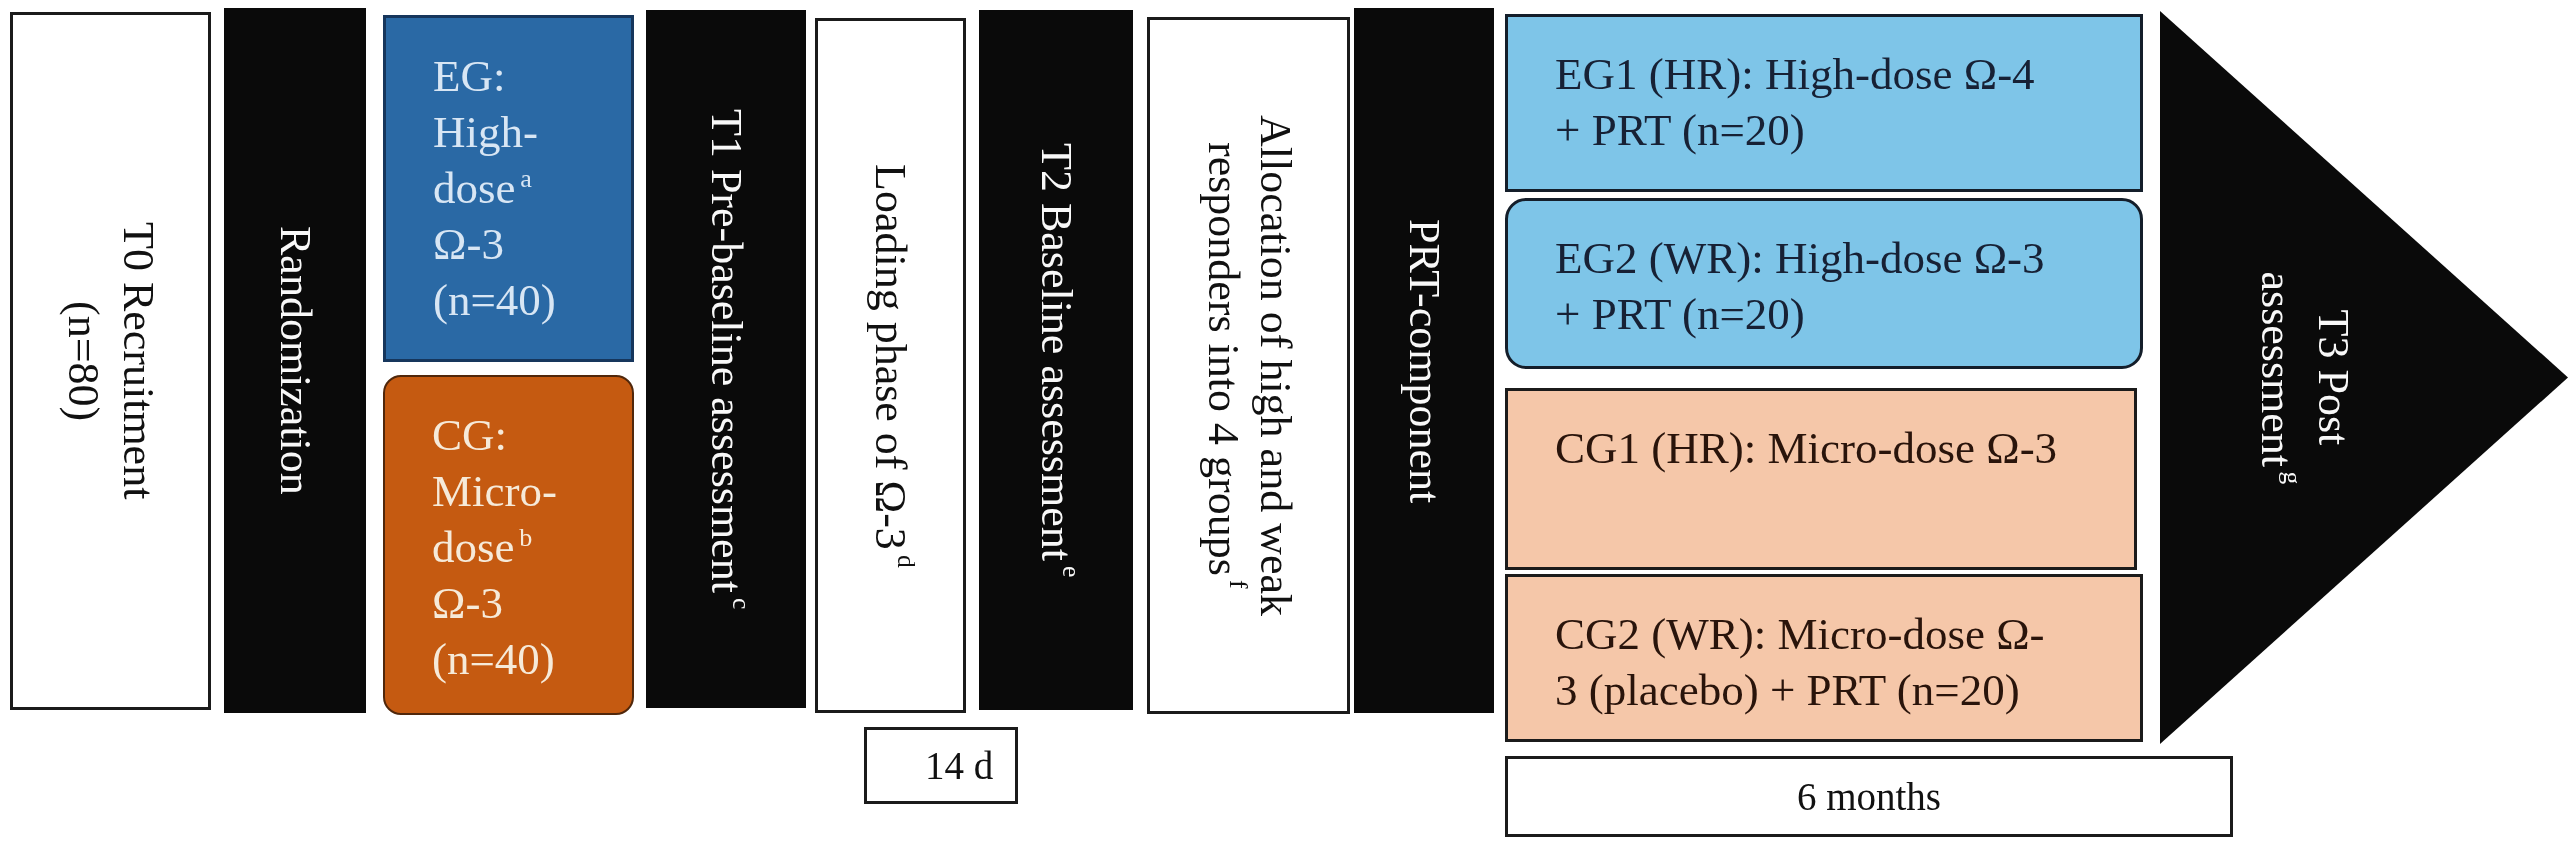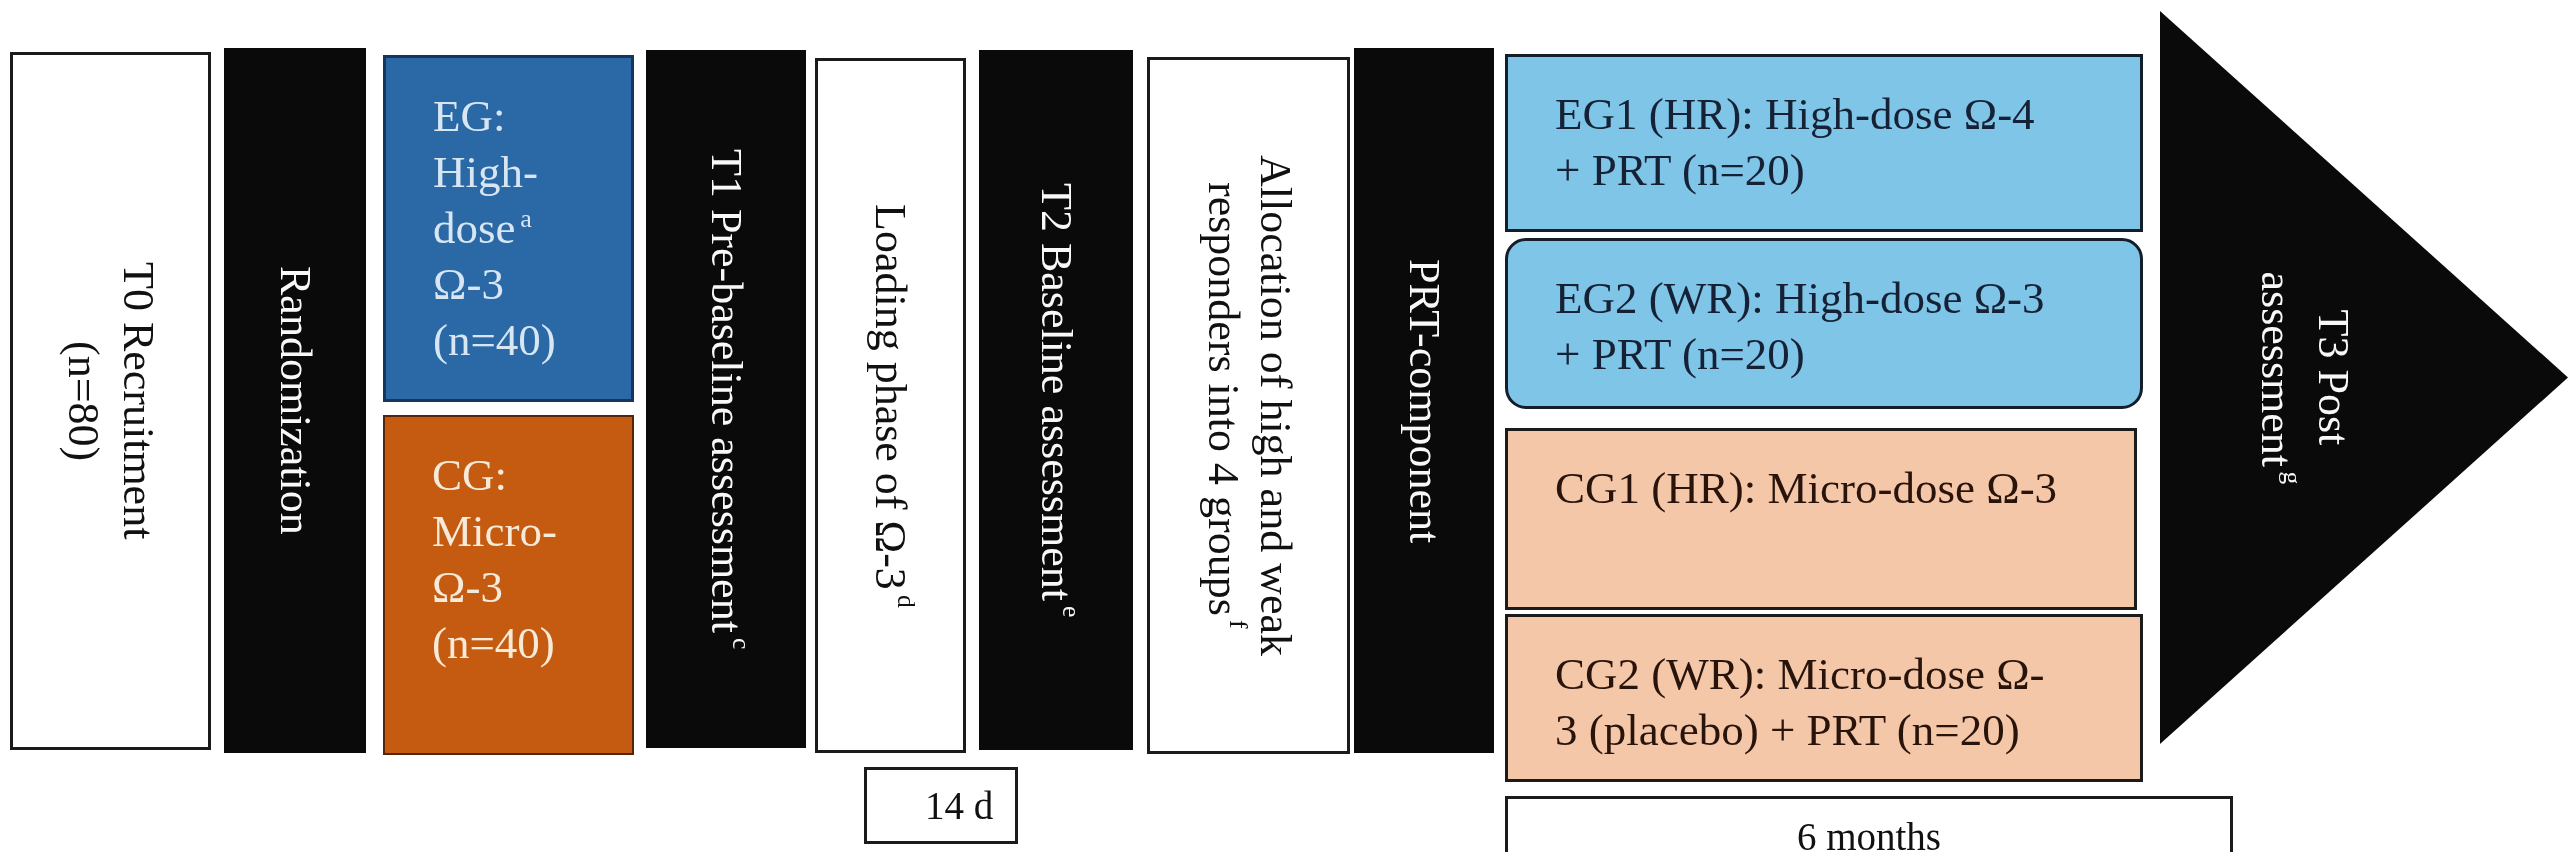--- a/index.html
+++ b/index.html
@@ -3,21 +3,21 @@
 <meta charset="utf-8">
 <style>
   html,body{margin:0;padding:0;background:#ffffff;}
   .page{
     position:relative;
     width:2576px;height:852px;
     background:#ffffff;
     font-family:"Liberation Serif","DejaVu Serif",serif;
     overflow:hidden;
   }
-  .box{position:absolute;box-sizing:border-box;margin-top:40px;}
+  .box{position:absolute;box-sizing:border-box;}
   .bordered{border:3.3px solid #1b1b1b;background:#ffffff;color:#111111;}
   .blackcol{background:#0a0a0a;color:#f8f8f8;}
   
   .vcol{display:flex;align-items:center;justify-content:center;}
   .vlabel{
     writing-mode:vertical-rl;
     font-size:44px;
     line-height:1.25;
     text-align:center;
     white-space:nowrap;
@@ -67,24 +67,25 @@
   <div class="box eg-box" style="left:383px;top:15px;width:251px;height:347px;">
     <div class="hlines">
       <div><span>EG:</span></div>
       <div><span>High-</span></div>
       <div><span>dose</span><sup>a</sup></div>
       <div><span>Ω-3</span></div>
       <div><span>(n=40)</span></div>
     </div>
   </div>
 
-  <div class="box cg-box" style="left:383px;top:375px;width:251px;height:340px;">
+  <div class="box cg-box" style="left:383px;top:375px;width:251px;height:340px;border-radius:18px;">
     <div class="hlines">
       <div><span>CG:</span></div>
       <div><span>Micro-</span></div>
+      <div><span>dose</span><sup>b</sup></div>
       <div><span>Ω-3</span></div>
       <div><span>(n=40)</span></div>
     </div>
   </div>
 
   <div class="box blackcol vcol" style="left:646px;top:10px;width:160px;height:698px;">
     <div class="vlabel">
       <span>T1 Pre-baseline assessment</span><sup>c</sup>
     </div>
   </div>

